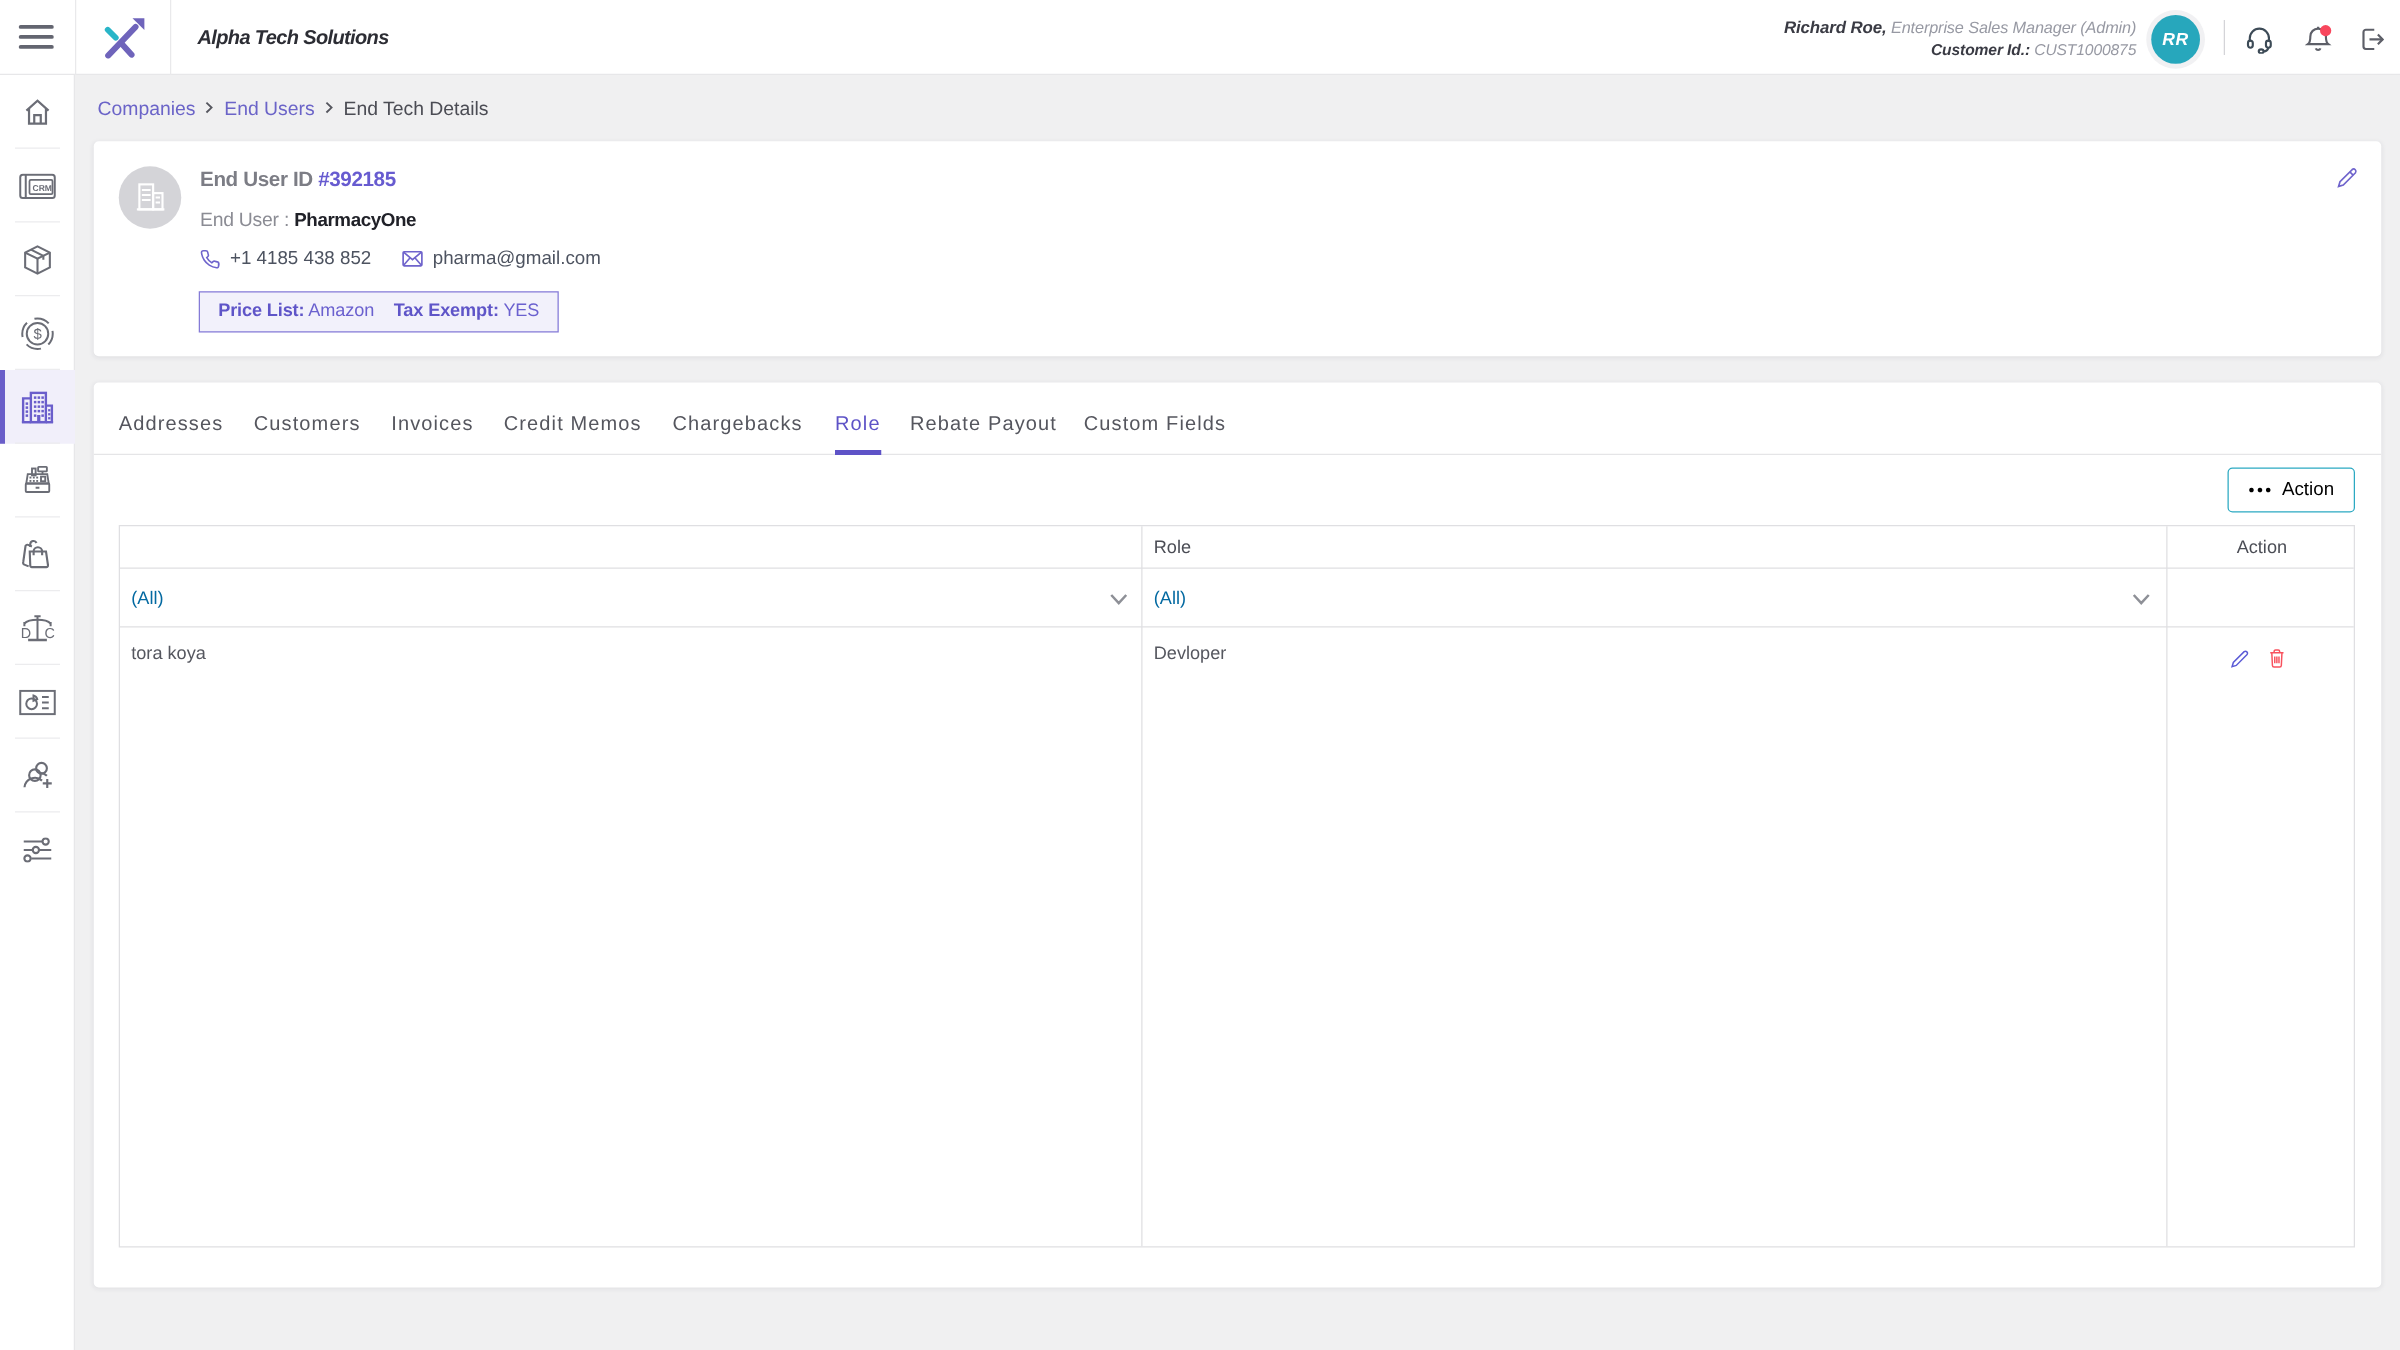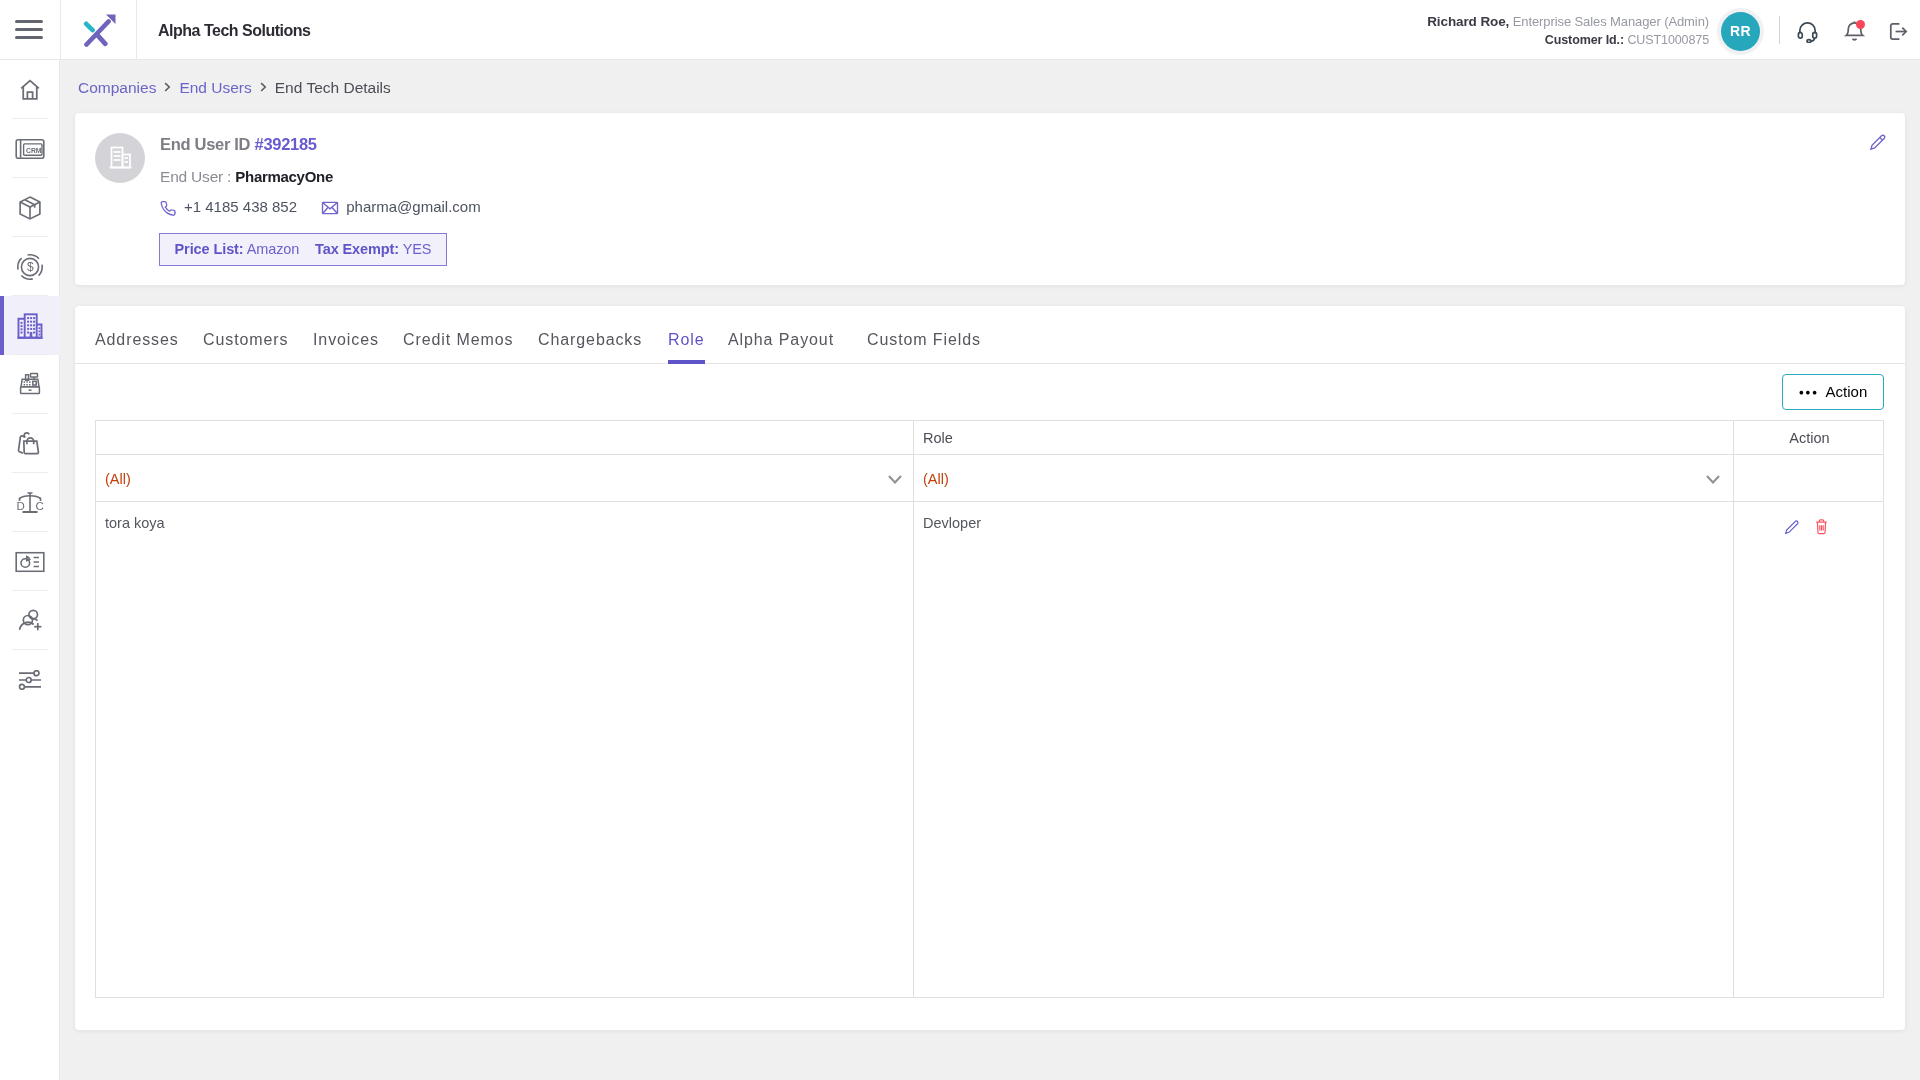--- a/index.html
+++ b/index.html
@@ -1,21 +1,21 @@
 <!DOCTYPE html>
 <html><head>
 <meta charset="utf-8">
 <style>
   * { margin:0; padding:0; box-sizing:border-box; }
   html,body { width:1920px; height:1080px; overflow:hidden; background:#f0f0f1;
     font-family:"Liberation Sans", sans-serif; }
 
   
   #topbar { position:absolute; left:0; top:0; width:1920px; height:60px; background:#fff;
-    border-bottom:1px solid #e7e7e9; z-index:5; }
+    border-bottom:1px solid #e7e7e9; z-index:5;font-style:italic; }
   #burger { position:absolute; left:15px; top:20px; width:28px; height:19px; }
   #burger span { display:block; height:3px; background:#636570; border-radius:2px; margin-bottom:5px; }
   #logocell { position:absolute; left:60px; top:0; width:77px; height:60px;
     border-left:1px solid #e9e9eb; border-right:1px solid #e9e9eb; }
   #brand { position:absolute; left:158px; top:0; height:60px; line-height:61px;
     font-size:16px; font-weight:bold; color:#2c2d34; letter-spacing:-.5px; }
 
   #userblock { position:absolute; right:211px; top:14px; text-align:right; }
   #userblock .l1 { font-size:13px; color:#9799a3; letter-spacing:-.1px; }
   #userblock .l1 b { color:#3a3b44; font-size:13.5px; }
@@ -77,21 +77,21 @@
     font-size:15px; text-align:center; line-height:34px; }
   #actionbtn .dots { letter-spacing:1.5px; font-size:8.5px; margin-right:7px; position:relative; top:-2px; }
 
   
   #tbl { position:absolute; left:20px; top:114px; width:1789px; height:578px;
     border:1px solid #dfdfe2; border-bottom:1px solid #dfdfe2; }
   .vline { position:absolute; top:0; bottom:0; width:1px; background:#dfdfe2; }
   #hrow { position:absolute; left:0; top:0; width:100%; height:34px; border-bottom:1px solid #dfdfe2;
     font-size:14.5px; color:#4b4d55; }
   #frow { position:absolute; left:0; top:35px; width:100%; height:46px; border-bottom:1px solid #dfdfe2;
-    font-size:14.5px; color:#c2410c; }
+    font-size:14.5px; color:#0369a1; }
   .cell { position:absolute; top:0; height:100%; display:flex; align-items:center; padding:0 9px; }
   .chev { position:absolute; top:50%; }
   #drow { position:absolute; left:0; top:79px; width:100%; height:46px; font-size:14.5px; color:#55575f; }
 </style>
 </head>
 <body>
 
 <div id="topbar">
   <div id="burger">
       <span></span>
@@ -326,21 +326,21 @@
 </div>
 
 <div class="card" id="card2">
   <div id="tabs">
     <div class="tab" style="left:20px">Addresses</div>
     <div class="tab" style="left:128px">Customers</div>
     <div class="tab" style="left:238px">Invoices</div>
     <div class="tab" style="left:328px">Credit Memos</div>
     <div class="tab" style="left:463px">Chargebacks</div>
     <div class="tab active" style="left:593px">Role</div>
-    <div class="tab" style="left:653px">Alpha Payout</div>
+    <div class="tab" style="left:653px">Rebate Payout</div>
     <div class="tab" style="left:792px">Custom Fields</div>
   </div>
   <div id="actionbtn"><span class="dots">●●●</span>Action</div>
 
   <div id="tbl">
     <div class="vline" style="left:817px"></div>
     <div class="vline" style="left:1637px"></div>
     <div id="hrow">
       <div class="cell" style="left:818px;width:819px">Role</div>
       <div class="cell" style="left:1638px;width:151px;justify-content:center">Action</div>

